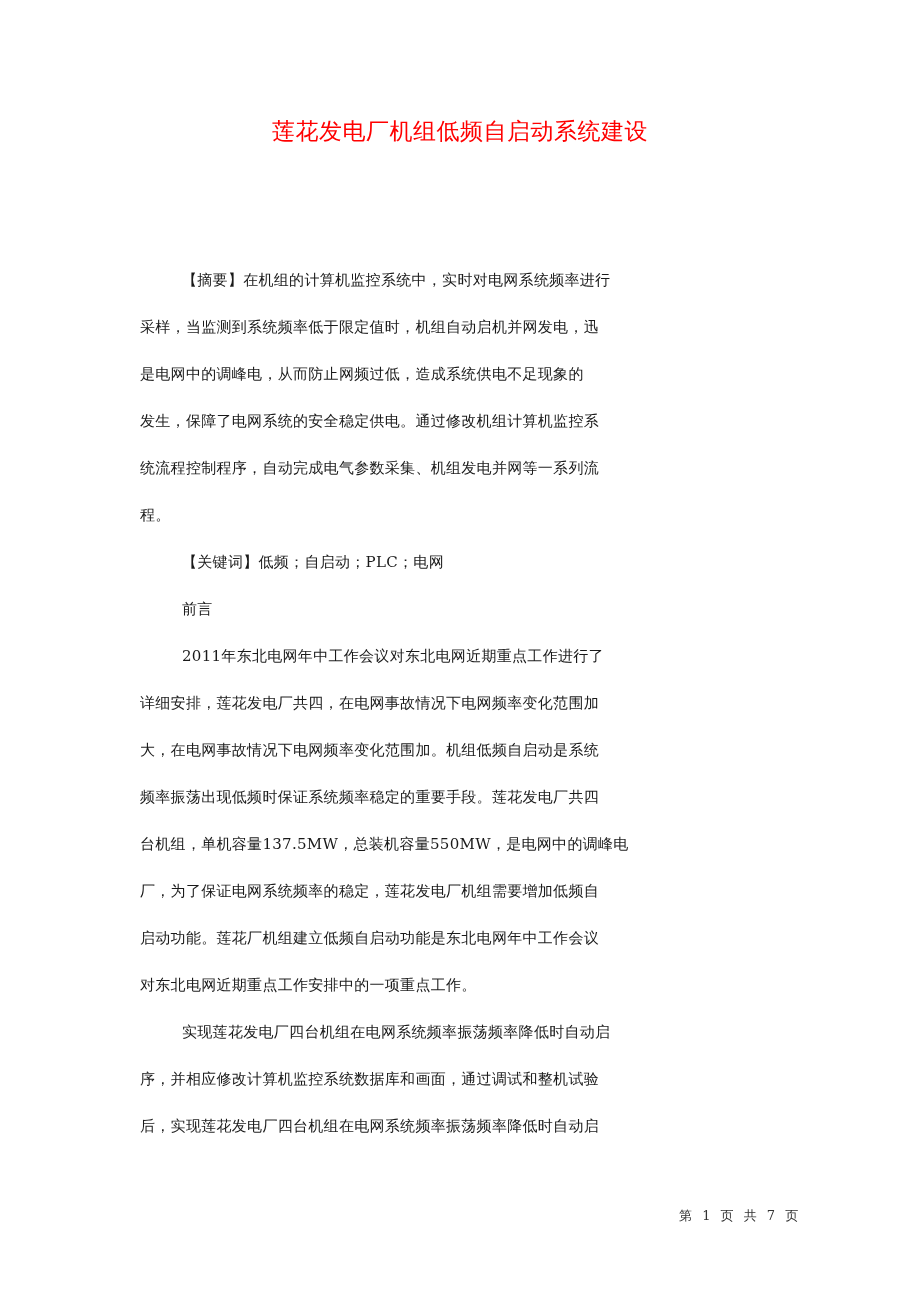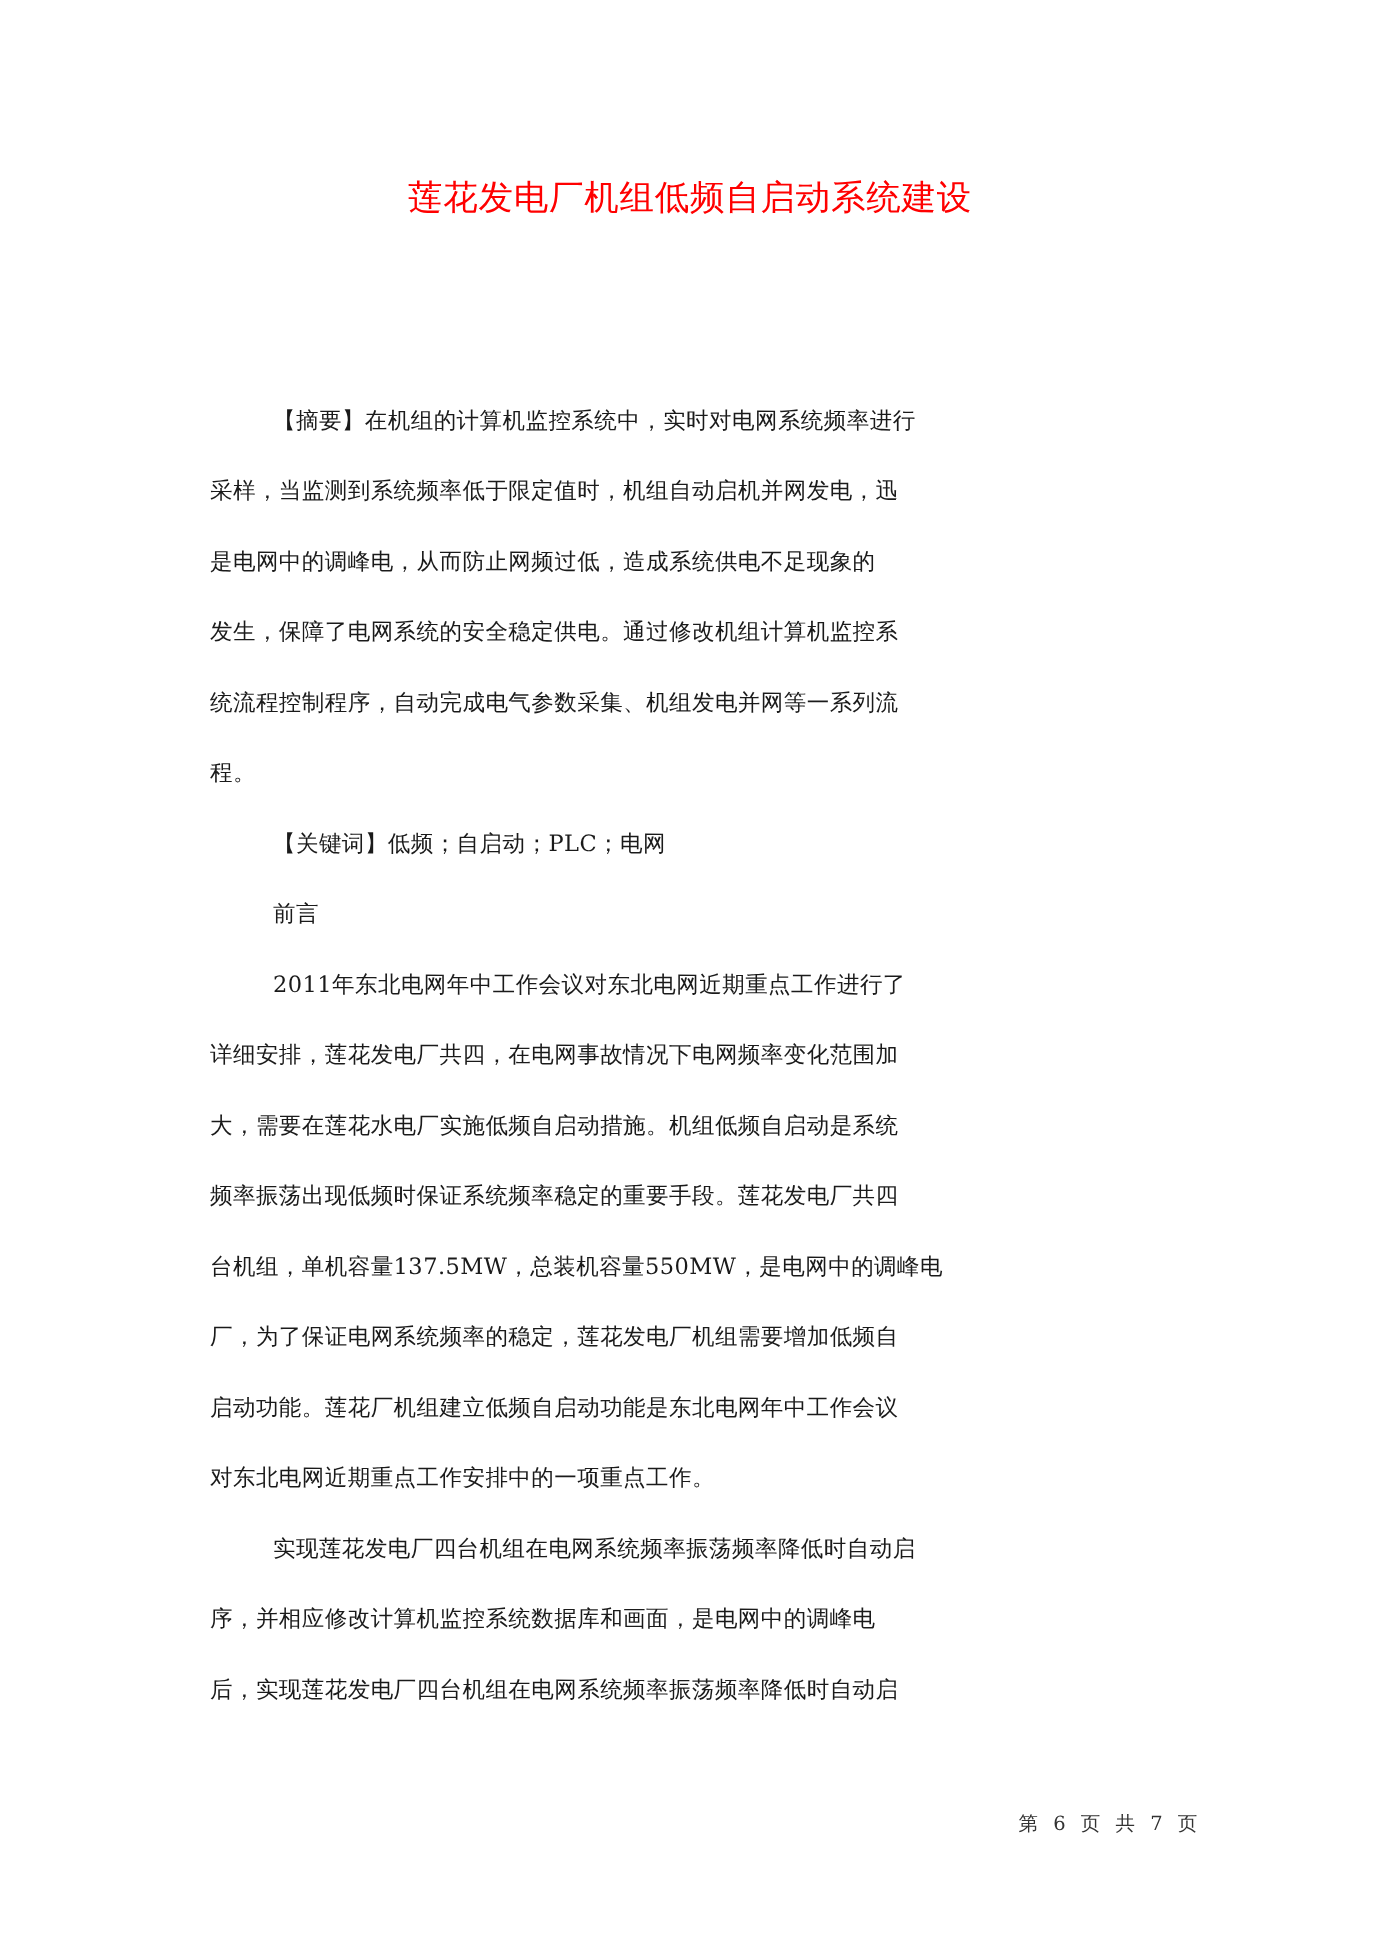--- a/index.html
+++ b/index.html
@@ -22,24 +22,24 @@
   <div class="line indent">【摘要】在机组的计算机监控系统中，实时对电网系统频率进行</div>
   <div class="line">采样，当监测到系统频率低于限定值时，机组自动启机并网发电，迅</div>
   <div class="line">是电网中的调峰电，从而防止网频过低，造成系统供电不足现象的</div>
   <div class="line">发生，保障了电网系统的安全稳定供电。通过修改机组计算机监控系</div>
   <div class="line">统流程控制程序，自动完成电气参数采集、机组发电并网等一系列流</div>
   <div class="line">程。</div>
   <div class="line indent">【关键词】低频；自启动；PLC；电网</div>
   <div class="line indent">前言</div>
   <div class="line indent">2011年东北电网年中工作会议对东北电网近期重点工作进行了</div>
   <div class="line">详细安排，莲花发电厂共四，在电网事故情况下电网频率变化范围加</div>
-  <div class="line">大，需要在莲花水电厂实施低频自启动措施。机组低频自启动是系统</div>
+  <div class="line">大，在电网事故情况下电网频率变化范围加。机组低频自启动是系统</div>
   <div class="line">频率振荡出现低频时保证系统频率稳定的重要手段。莲花发电厂共四</div>
   <div class="line">台机组，单机容量137.5MW，总装机容量550MW，是电网中的调峰电</div>
   <div class="line">厂，为了保证电网系统频率的稳定，莲花发电厂机组需要增加低频自</div>
   <div class="line">启动功能。莲花厂机组建立低频自启动功能是东北电网年中工作会议</div>
   <div class="line">对东北电网近期重点工作安排中的一项重点工作。</div>
   <div class="line indent">实现莲花发电厂四台机组在电网系统频率振荡频率降低时自动启</div>
-  <div class="line">序，并相应修改计算机监控系统数据库和画面，是电网中的调峰电</div>
+  <div class="line">序，并相应修改计算机监控系统数据库和画面，通过调试和整机试验</div>
   <div class="line">后，实现莲花发电厂四台机组在电网系统频率振荡频率降低时自动启</div>
 </div>
 
-<div class="footer">第 6 页 共 7 页</div>
+<div class="footer">第 1 页 共 7 页</div>
 
 </body></html>

